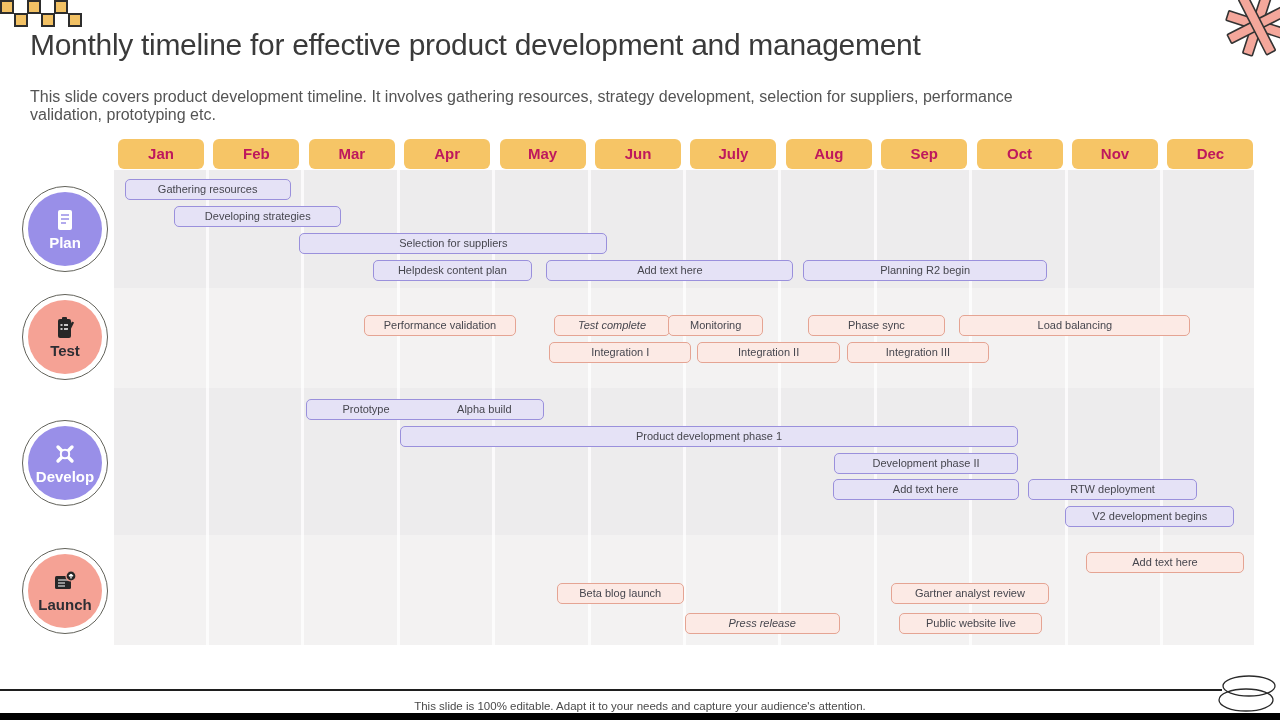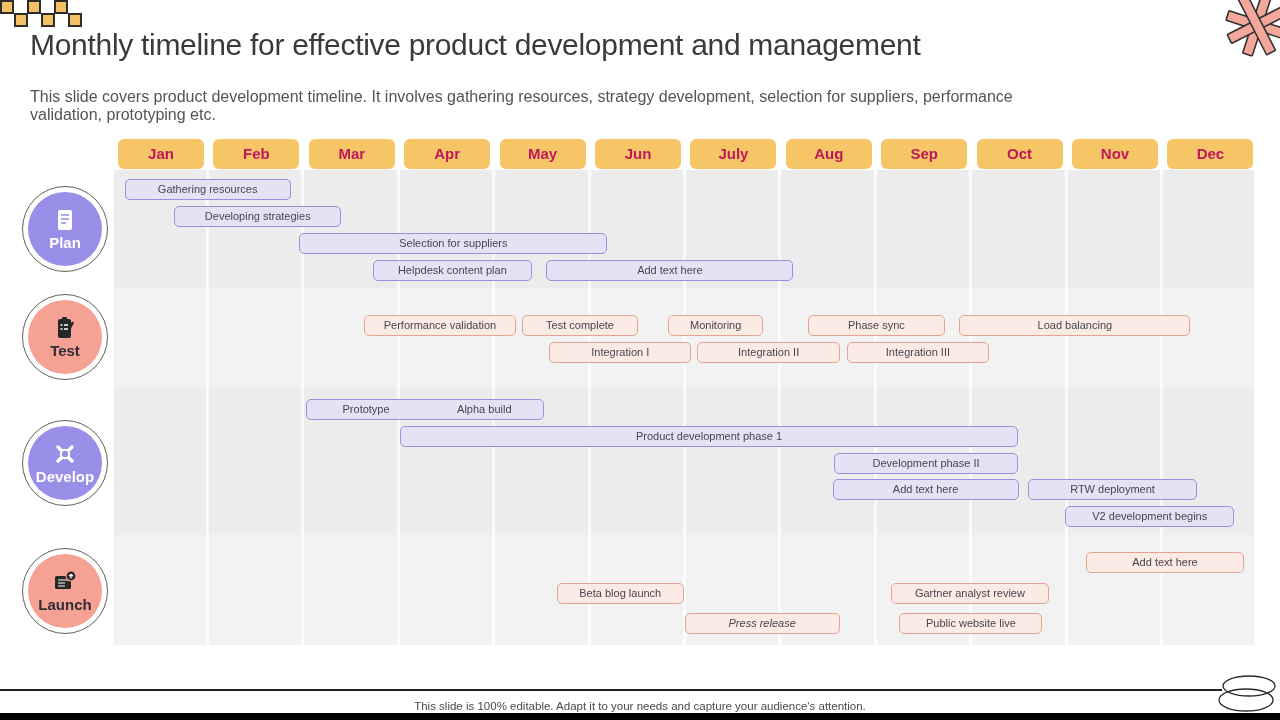--- a/index.html
+++ b/index.html
@@ -101,22 +101,23 @@
     <div class="gridline" style="left: 664.4px;"></div>
     <div class="gridline" style="left: 759.8px;"></div>
     <div class="gridline" style="left: 855.2px;"></div>
     <div class="gridline" style="left: 950.6px;"></div>
     <div class="gridline" style="left: 1046px;"></div>
     <div class="bar purple single" style="left: 10.678px; width: 165.996px; top: 9px; height: 21px;">Gathering resources</div>
     <div class="bar purple single" style="left: 60.286px; width: 166.95px; top: 36px; height: 21px;">Developing strategies</div>
     <div class="bar purple single" style="left: 185.26px; width: 308.142px; top: 63px; height: 21px;">Selection for suppliers</div>
     <div class="bar purple single" style="left: 258.718px; width: 159.318px; top: 90px; height: 21px;">Helpdesk content plan</div>
     <div class="bar purple single" style="left: 432.346px; width: 247.086px; top: 90px; height: 21px;">Add text here</div>
+    <div class="bar purple single" style="left: 688.972px; width: 244.224px; top: 90px; height: 21px;">Planning R2 begin</div>
     <div class="bar salmon single" style="left: 250.132px; width: 151.686px; top: 145px; height: 21px;">Performance validation</div>
-    <div class="bar salmon single" style="left: 408px; width: 116px; top: 145px; height: 21px;">Test complete</div>
+    <div class="bar salmon single" style="left: 440px; width: 116px; top: 145px; height: 21px; font-style: italic;">Test complete</div>
     <div class="bar salmon single" style="left: 554.458px; width: 94.446px; top: 145px; height: 21px;">Monitoring</div>
     <div class="bar salmon single" style="left: 693.742px; width: 137.376px; top: 145px; height: 21px;">Phase sync</div>
     <div class="bar salmon single" style="left: 845.428px; width: 230.868px; top: 145px; height: 21px;">Load balancing</div>
     <div class="bar salmon single" style="left: 435.208px; width: 142.146px; top: 172px; height: 21px;">Integration I</div>
     <div class="bar salmon single" style="left: 583.078px; width: 143.1px; top: 172px; height: 21px;">Integration II</div>
     <div class="bar salmon single" style="left: 732.856px; width: 142.146px; top: 172px; height: 21px;">Integration III</div>
     <div class="bar purple" style="left: 191.938px; width: 238.5px; top: 229px; height: 21px;">
       <span>Prototype</span>
       <span>Alpha build</span>
     </div>

